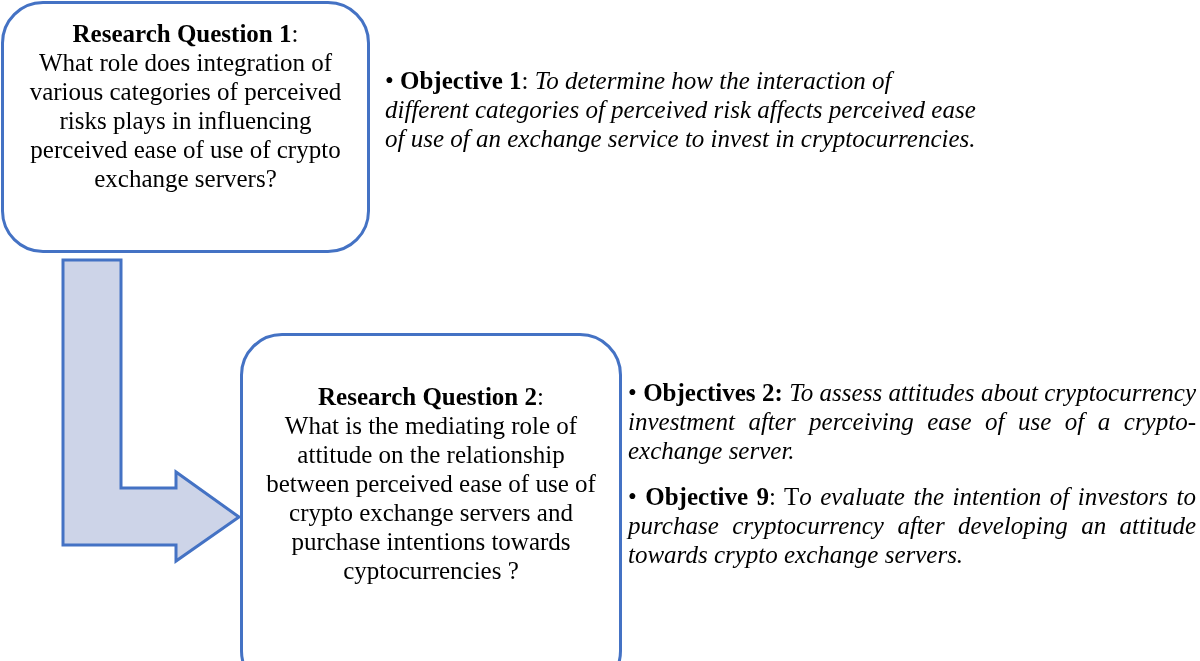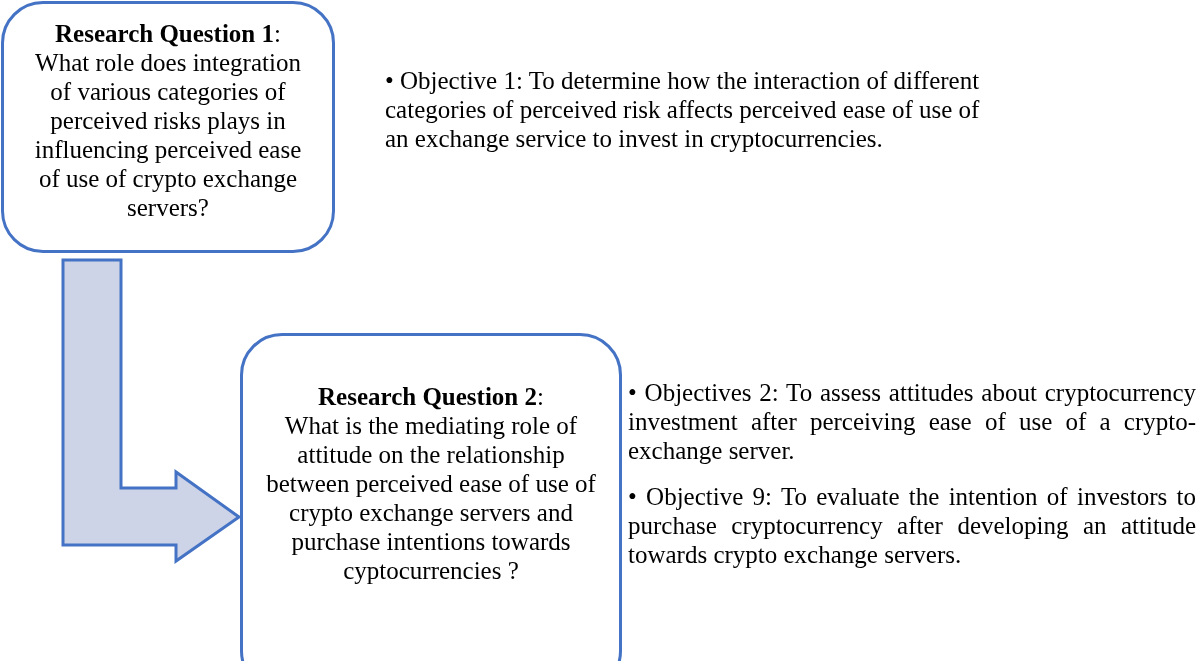--- a/index.html
+++ b/index.html
@@ -1,29 +1,29 @@
 <!DOCTYPE html>
 <html><head>
 <meta charset="utf-8">
 <style>
   html, body { margin:0; padding:0; background:#ffffff; }
   body { width:1200px; height:661px; position:relative; overflow:hidden;
          font-family:"Liberation Serif", "DejaVu Serif", serif; color:#000; }
   .box { position:absolute; box-sizing:border-box; border:3px solid #4472C4;
          border-radius:42px; background:#fff; text-align:center;
          font-size:25px; line-height:29px; }
-  #rq1 { left:1px; top:1px; width:334px; height:252px; padding-top:15px; }
+  #rq1 { left:1px; top:1px; width:369px; height:252px; padding-top:15px; }
   #rq2 { left:240px; top:333px; width:382px; height:360px; padding-top:46px; }
   .rq-title { font-weight:bold; }
   .rq-body { display:block; }
   .arrow { position:absolute; left:0; top:0; }
   .obj { position:absolute; font-size:25px; line-height:29px; }
   .obj .bullet { font-style:normal; }
-  .obj .label { font-weight:normal; font-style:normal; }
-  .obj .text { }
+  .obj .label { font-weight:bold; font-style:normal; }
+  .obj .text { font-style:italic; }
   #obj1 { left:385px; top:66px; width:595px; }
   #obj2 { left:628px; top:378px; width:568px; text-align:justify; text-align-last:left; }
   #obj3 { left:628px; top:482px; width:568px; text-align:justify; text-align-last:left; }
   .upright { font-style:normal; }
 </style>
 </head>
 <body>
 
 <svg class="arrow" width="1200" height="661">
   <polygon points="63,260 121,260 121,488 176,488 176,472 239,517 176,561 176,545 63,545" fill="#CDD4E8" stroke="#4472C4" stroke-width="3" stroke-linejoin="miter"></polygon>

